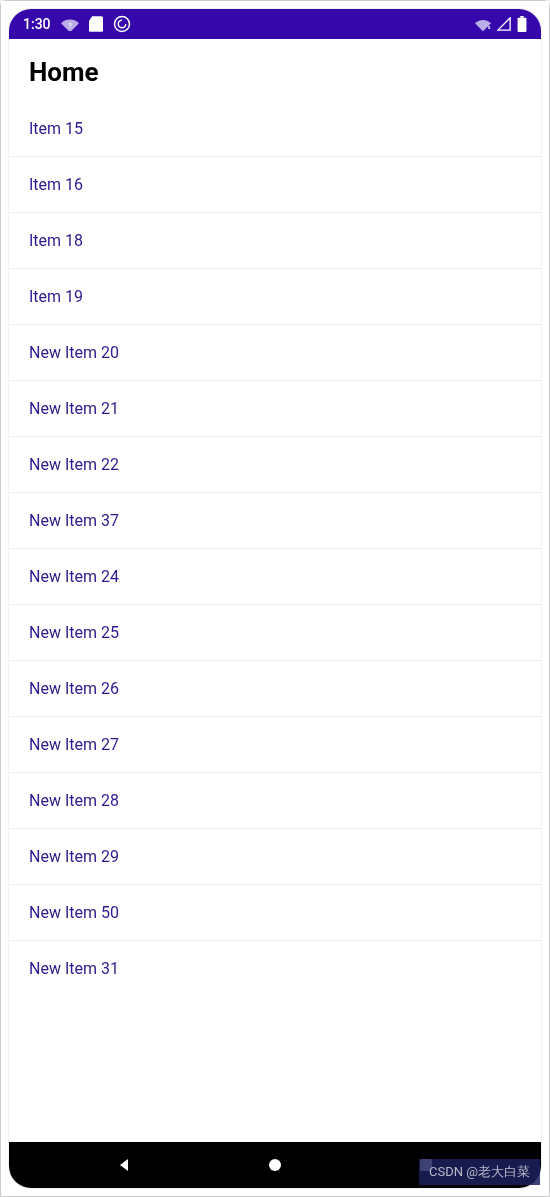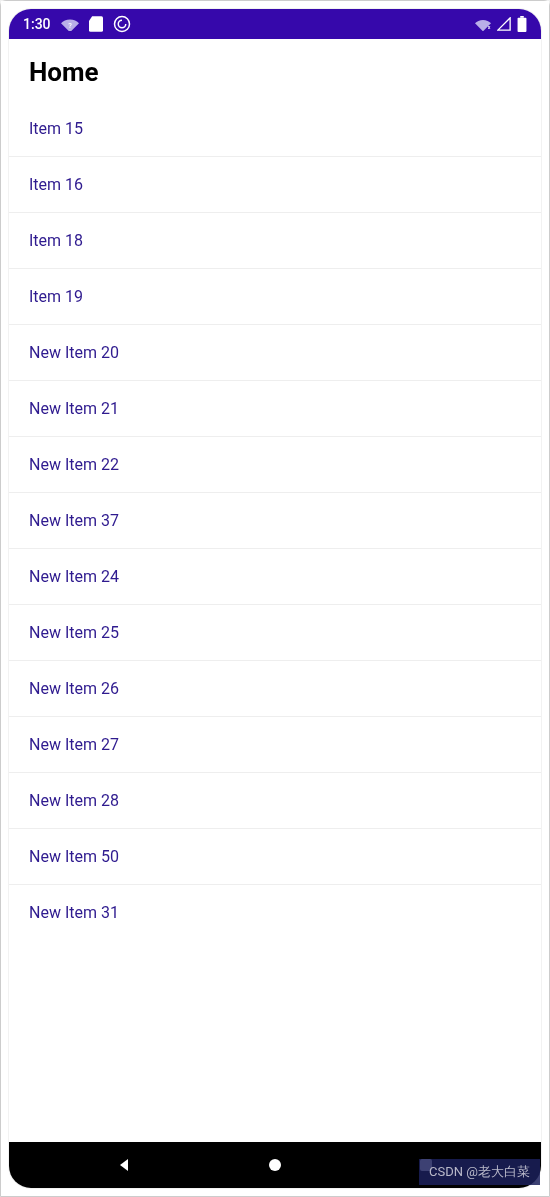--- a/index.html
+++ b/index.html
@@ -205,20 +205,21 @@
             <div class="list-item"><span>Item 19</span></div>
             <div class="list-item"><span>New Item 20</span></div>
             <div class="list-item"><span>New Item 21</span></div>
             <div class="list-item"><span>New Item 22</span></div>
             <div class="list-item"><span>New Item 37</span></div>
             <div class="list-item"><span>New Item 24</span></div>
             <div class="list-item"><span>New Item 25</span></div>
             <div class="list-item"><span>New Item 26</span></div>
             <div class="list-item"><span>New Item 27</span></div>
             <div class="list-item"><span>New Item 28</span></div>
+            <div class="list-item"><span>New Item 29</span></div>
             <div class="list-item"><span>New Item 50</span></div>
             <div class="list-item" style="padding-bottom:2px;border-bottom:none"><span>New Item 31</span></div>
           </div>
         </div>
 
         <div class="nav-bar">
           <div class="nav-btn">
             <svg width="16" height="16" viewBox="0 0 16 16">
                 <path fill="#fff" d="M12 2L4 8l8 6z"></path>
               </svg>

